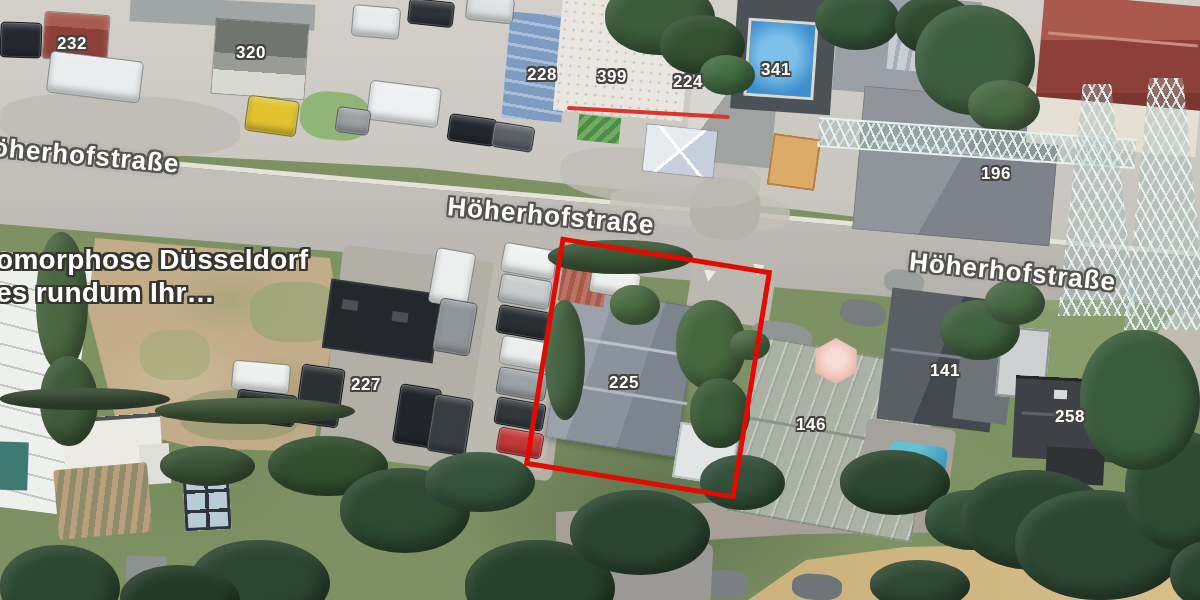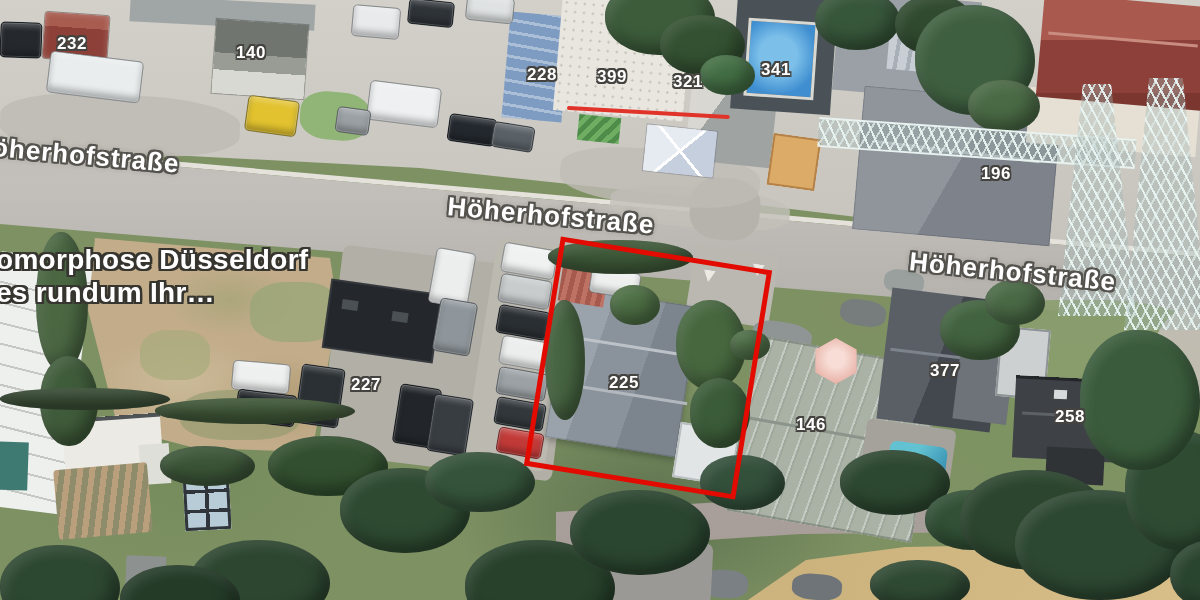--- a/index.html
+++ b/index.html
@@ -296,28 +296,28 @@
 
   <div id="boundary-line" style="left: 567px; top: 106px; width: 163px; height: 4px; background: rgb(224, 52, 42); transform: rotate(3.2deg);"></div>
 
   <div id="highlight" style="left: 541px; top: 252px; width: 214px; height: 232px; border: 5px solid rgb(227, 11, 0); transform: rotate(9.2deg);"></div>
 
   <div id="labels-layer">
       <div class="street-label" style="left: -26px; top: 130px; transform: rotate(5.2deg);">Höherhofstraße</div>
       <div class="street-label" style="left: 449px; top: 191px; transform: rotate(5.2deg);">Höherhofstraße</div>
       <div class="street-label" style="left: 911px; top: 246px; transform: rotate(5.8deg);">Höherhofstraße</div>
       <div class="house-number" style="left: 72px; top: 44px;">232</div>
-      <div class="house-number" style="left: 251px; top: 53px;">140</div>
+      <div class="house-number" style="left: 251px; top: 53px;">320</div>
       <div class="house-number" style="left: 542px; top: 75px;">228</div>
       <div class="house-number" style="left: 612px; top: 77px;">399</div>
-      <div class="house-number" style="left: 688px; top: 82px;">321</div>
+      <div class="house-number" style="left: 688px; top: 82px;">224</div>
       <div class="house-number" style="left: 776px; top: 70px;">341</div>
       <div class="house-number" style="left: 996px; top: 174px;">196</div>
       <div class="house-number" style="left: 366px; top: 385px;">227</div>
       <div class="house-number" style="left: 624px; top: 383px;">225</div>
       <div class="house-number" style="left: 811px; top: 425px;">146</div>
-      <div class="house-number" style="left: 945px; top: 371px;">377</div>
+      <div class="house-number" style="left: 945px; top: 371px;">141</div>
       <div class="house-number" style="left: 1070px; top: 417px;">258</div>
       <div class="place-label-line" style="left: -4px; top: 244px;">omorphose Düsseldorf</div>
       <div class="place-label-line" style="left: -4px; top: 277px;">es rundum Ihr…</div>
     </div>
 
 </div>
 
 </body></html>

